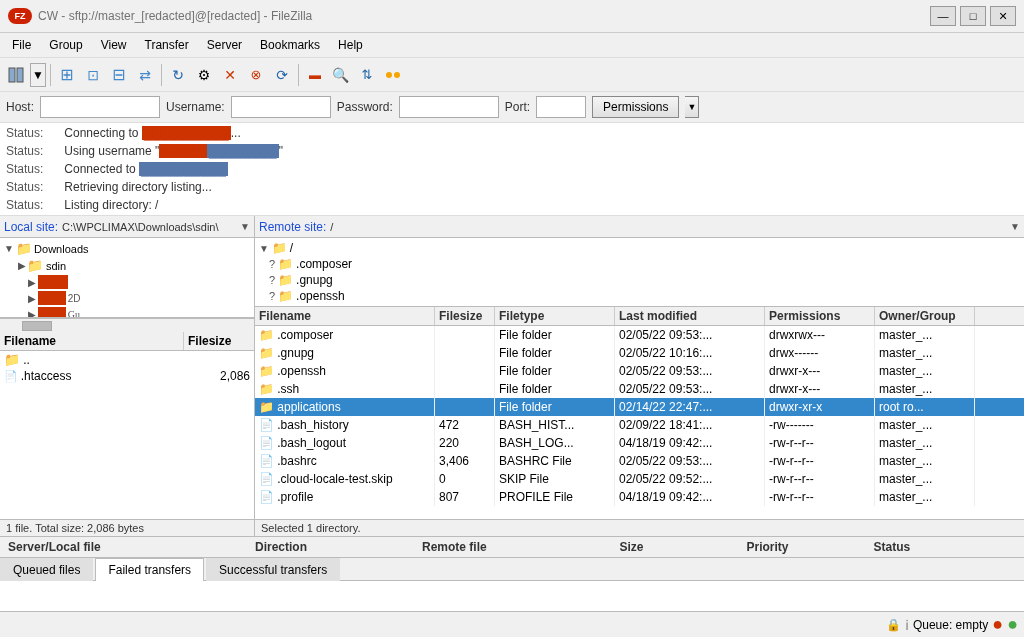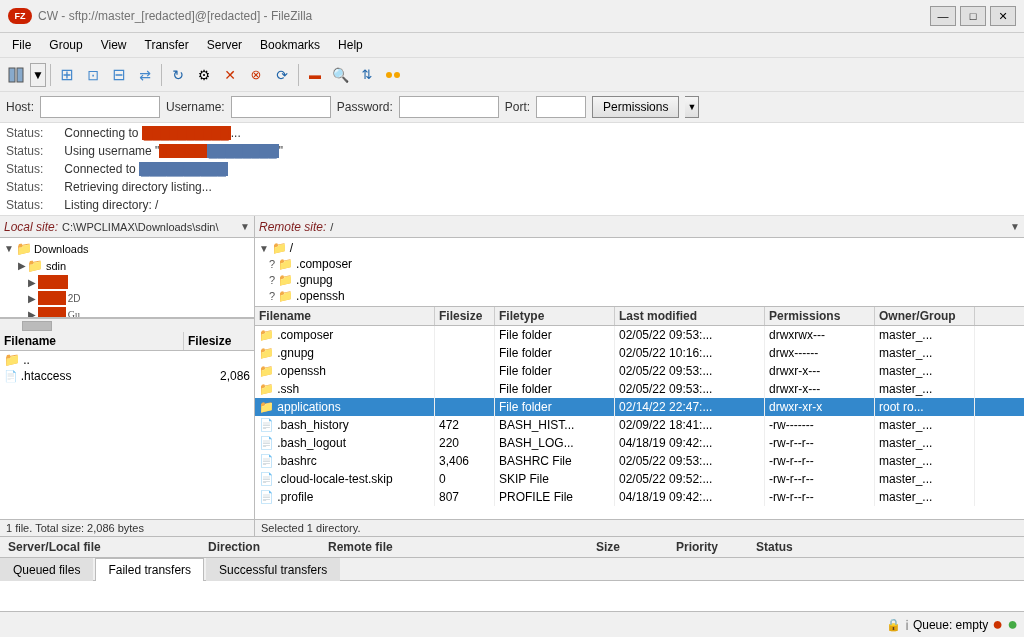--- a/index.html
+++ b/index.html
@@ -45,21 +45,21 @@
     .panels-container { display: flex; flex: 1; overflow: hidden; min-height: 0; }
     
     
     .left-panel { display: flex; flex-direction: column; width: 255px; border-right: 1px solid #bbb; background: white; min-height: 0; }
     
     
     .right-panel { display: flex; flex-direction: column; flex: 1; background: white; min-height: 0; }
 
     
     .site-bar { background: #f0f0f0; padding: 2px 4px; display: flex; align-items: center; border-bottom: 1px solid #bbb; height: 22px; }
-    .site-bar-label { color: #7f1d1d; margin-right: 4px; font-style: italic; }
+    .site-bar-label { color: #1d4ed8; margin-right: 4px; }
     .site-bar-path { color: #333; flex: 1; }
     .site-bar-arrow { font-size: 10px; color: #555; cursor: pointer; }
 
     
     .tree-area { flex: 1; overflow: auto; border-bottom: 1px solid #bbb; max-height: 80px; padding: 2px; }
 
     
     .file-list { flex: 1; overflow: auto; }
     .file-row { display: flex; align-items: center; padding: 1px 4px; gap: 2px; cursor: pointer; }
     .file-name { flex: 1; overflow: hidden; text-overflow: ellipsis; white-space: nowrap; display: flex; align-items: center; gap: 3px; }
@@ -75,21 +75,21 @@
     .remote-file-header { display: grid; grid-template-columns: 180px 60px 120px 150px 110px 100px; background: #f0f0f0; border-bottom: 1px solid #bbb; position: sticky; top: 0; z-index: 1; }
     .remote-col-header { padding: 2px 4px; border-right: 1px solid #ccc; font-weight: bold; color: #333; cursor: pointer; white-space: nowrap; overflow: hidden; }
     .remote-file-row { display: grid; grid-template-columns: 180px 60px 120px 150px 110px 100px; padding: 0; cursor: pointer; }
     .remote-file-row.selected { background: #3388cc; color: white; }
     .remote-cell { padding: 2px 4px; border-right: 1px solid #eee; white-space: nowrap; overflow: hidden; text-overflow: ellipsis; }
     .remote-tree { max-height: 80px; overflow: auto; border-bottom: 1px solid #bbb; padding: 2px; }
     .remote-tree-item { padding: 1px 2px; cursor: pointer; display: flex; align-items: center; gap: 3px; }
 
     
     .transfer-queue { border-top: 1px solid #bbb; background: #f0f0f0; }
-    .queue-header { display: grid; grid-template-columns: 200px 120px 1fr 80px 80px 1fr; padding: 2px 4px; border-bottom: 1px solid #bbb; background: #f0f0f0; }
+    .queue-header { display: grid; grid-template-columns: 200px 120px 1fr 80px 80px 1fr; padding: 2px 4px; border-bottom: 1px solid #bbb; background: #f0f0f0; gap: 47px; }
     .queue-col { font-weight: bold; color: #333; padding: 1px 4px; }
     .queue-tabs { display: flex; border-bottom: 1px solid #bbb; background: #f0f0f0; }
     .queue-tab { padding: 4px 12px; cursor: pointer; border: 1px solid transparent; border-bottom: none; margin-bottom: -1px; background: #e0e0e0; margin-right: 2px; }
     .queue-tab.active { background: white; border-color: #bbb; border-bottom-color: white; }
     .queue-content { height: 30px; background: white; }
     .bottom-bar { background: #f0f0f0; border-top: 1px solid #bbb; padding: 2px 6px; display: flex; align-items: center; justify-content: space-between; }
     .bottom-right { display: flex; align-items: center; gap: 4px; }
 
     
     ::-webkit-scrollbar { width: 14px; height: 14px; }

